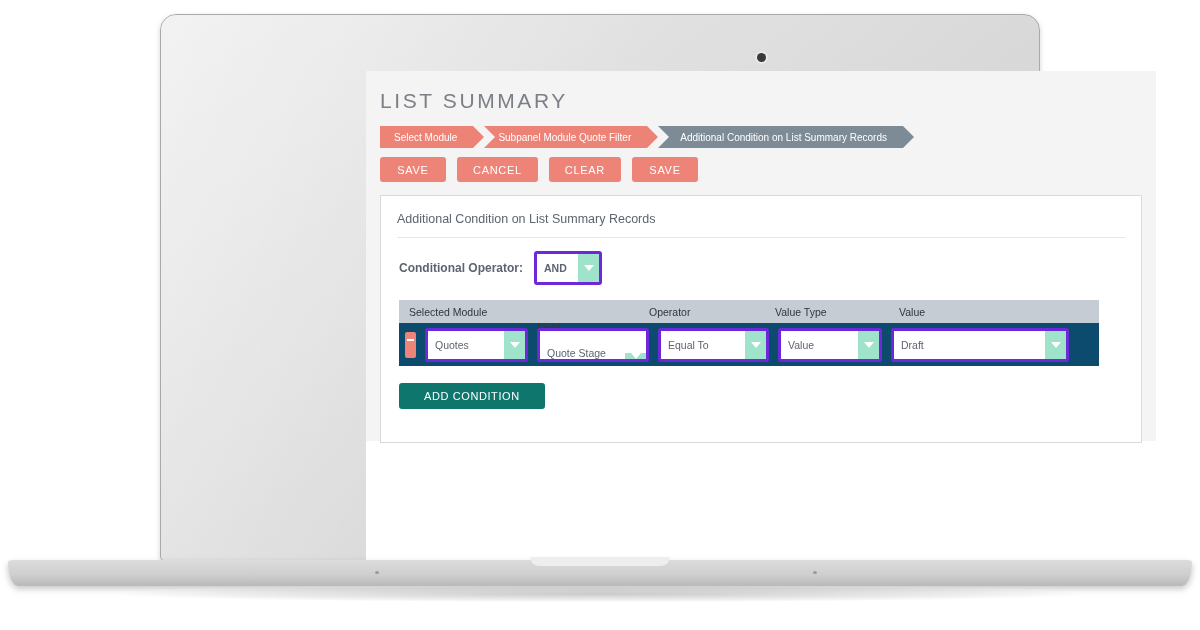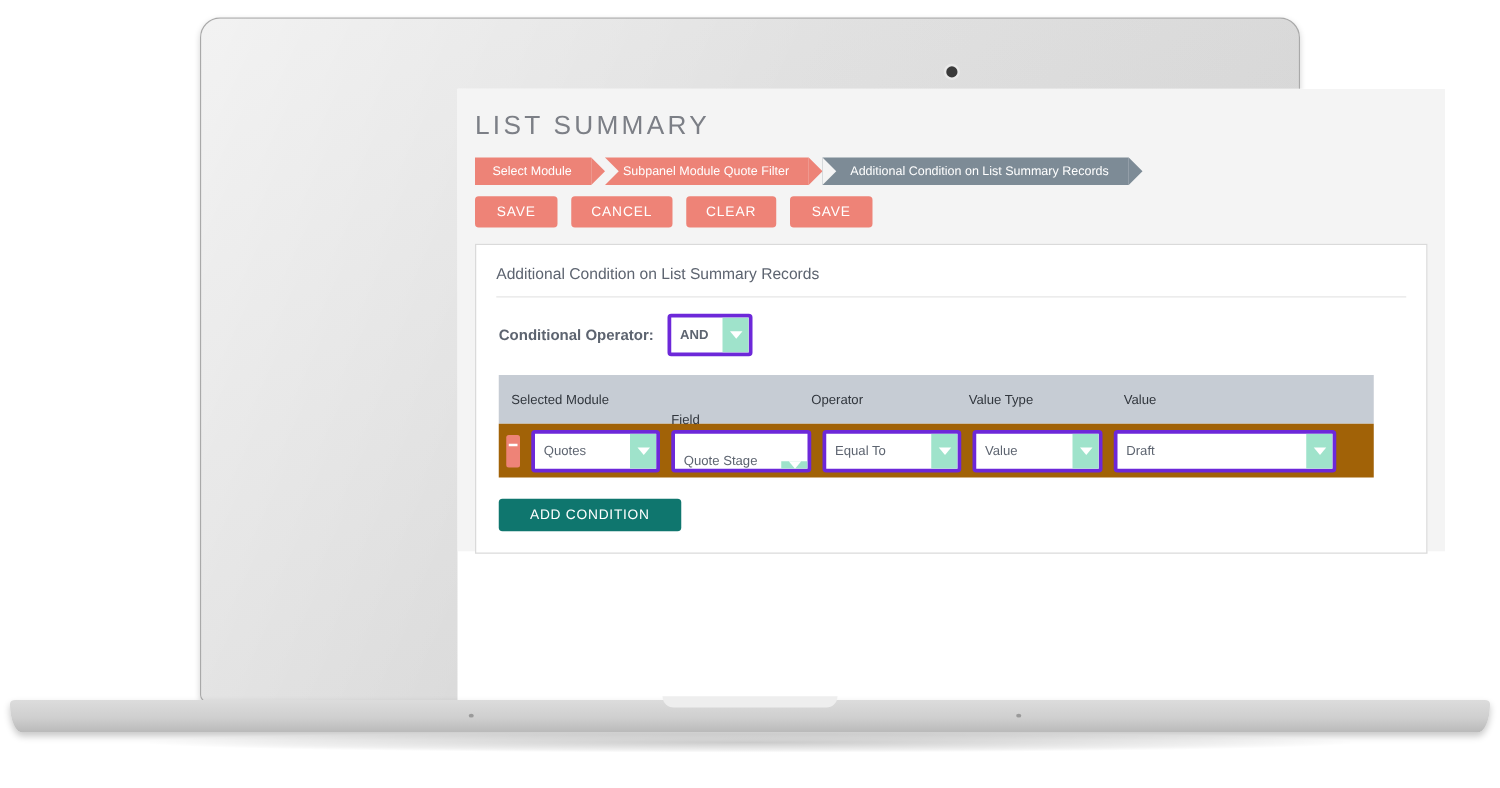--- a/index.html
+++ b/index.html
@@ -251,40 +251,40 @@
     border-top: 6px solid #ffffff;
   }
   .dd-condop { width: 68px; }
 
   
   .table-head {
     display: flex;
     background: #c6ccd4;
     margin: 15px 0 0 4px;
     width: 700px;
-    height: 39px;
+    height: 23px;
     align-items: center;
   }
   .th {
     font-size: 10.5px;
     color: #31363d;
     box-sizing: border-box;
     padding-left: 10px;
     white-space: nowrap;
   }
   .col-0 { width: 128px; }
   .col-1 { width: 112px; margin-top: 32px; }
   .col-2 { width: 126px; }
   .col-3 { width: 124px; }
   .col-4 { width: 210px; }
 
   .cond-row {
     display: flex;
     align-items: center;
-    background: #a16207;
+    background: #0c4a6e;
     margin-left: 4px;
     width: 700px;
     height: 43px;
     box-sizing: border-box;
     padding-left: 6px;
   }
   .remove-btn {
     width: 11px;
     height: 26px;
     background: #ee8377;

